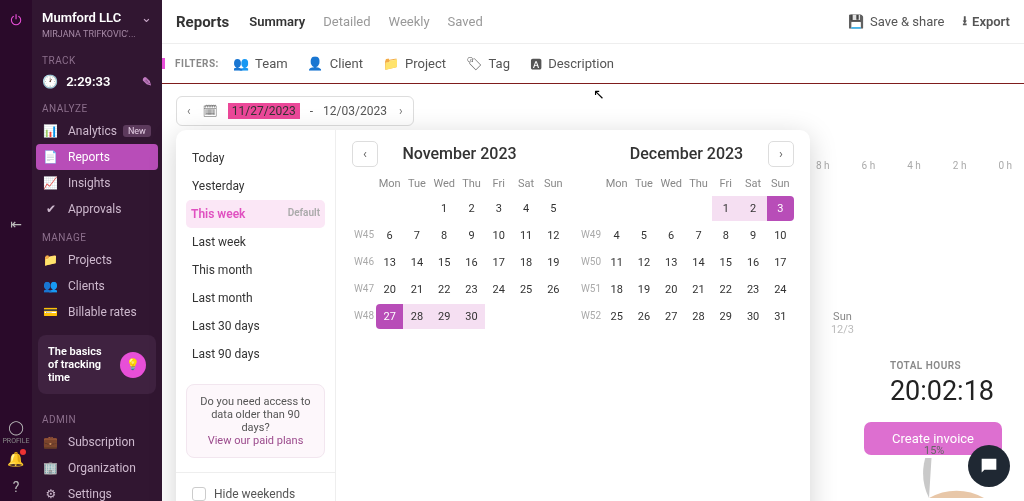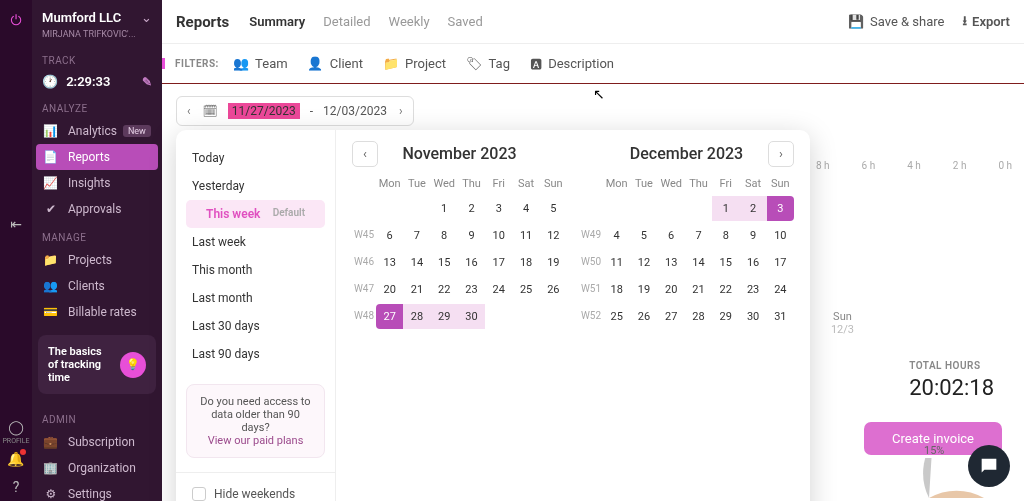--- a/index.html
+++ b/index.html
@@ -34,21 +34,21 @@
 .flabel{font-size:10px;font-weight:700;color:#888;letter-spacing:.5px;margin-right:14px;border-left:3px solid #e84fd8;padding-left:10px;margin-left:-14px}
 .fitem{display:flex;align-items:center;gap:6px;color:#555;margin-right:20px;cursor:pointer;font-size:13px}
 .daterow{padding:12px 14px}
 .datepill{display:inline-flex;align-items:center;border:1px solid #ddd;border-radius:6px;height:30px;padding:0 8px;gap:10px;font-size:12px;color:#555}
 .datepill .sel{background:#ec4899;padding:1px 4px;border-radius:0;color:#333}
 .datepill .chv{cursor:pointer;color:#777;padding:0 2px}
 
 .dropdown{position:absolute;left:14px;top:130px;width:634px;background:#fff;border-radius:10px;box-shadow:0 6px 28px rgba(0,0,0,.18);display:flex;z-index:10}
 .presets{width:160px;border-right:1px solid #eee;padding:14px 0}
 .pre{padding:7px 16px;font-size:12px;color:#333;cursor:pointer}
-.pre.act{color:#e050c0;font-weight:600;background:#fbe7f6;border-radius:5px;margin:0 10px;padding:7px 20px}
+.pre.act{color:#e050c0;font-weight:600;background:#fbe7f6;border-radius:5px;margin:0 10px;padding:7px 5px}
 .pre .def{float:right;font-size:10px;color:#aaa}
 .plans{margin:16px 10px 0;border:1px solid #f2e6ef;background:#fdf7fb;border-radius:8px;padding:10px;text-align:center;font-size:11px;color:#555}
 .plans a{color:#9b4a8c;cursor:pointer}
 .hidewk{display:flex;align-items:center;gap:8px;padding:14px 16px;border-top:1px solid #eee;margin-top:14px;font-size:12px;color:#555}
 .cals{flex:1;display:flex;padding:14px 10px 10px}
 .cal{flex:1;padding:0 6px}
 .cal-head{display:flex;align-items:center;justify-content:center;position:relative;margin-bottom:10px}
 .cal-head h3{font-size:16px;font-weight:500;color:#333}
 .navbtn{width:26px;height:26px;border:1px solid #ddd;border-radius:5px;display:flex;align-items:center;justify-content:center;cursor:pointer;color:#666;position:absolute}
 .navbtn.left{left:0}.navbtn.right{right:0}
@@ -58,21 +58,21 @@
 .day{padding:6px 0;color:#333;cursor:pointer}
 .day.empty{color:transparent;pointer-events:none}
 .day.range{background:#f5dff2;color:#333}
 .day.start{background:#b84db8;color:#fff;border-radius:4px 0 0 4px}
 .day.end{background:#b84db8;color:#fff;border-radius:0 4px 4px 0}
 
 .yaxis{position:absolute;right:12px;top:160px;font-size:10px;color:#aaa;display:flex;flex-direction:row;gap:32px;text-align:right}
 .daylabel{position:absolute;right:170px;top:310px;font-size:11px;color:#888;text-align:center}
 .total{position:absolute;right:30px;top:360px}
 .total .tl{font-size:10px;color:#888;letter-spacing:.5px;font-weight:600}
-.total .tv{font-size:22px;color:#222;font-weight:400;margin-top:4px}
+.total .tv{font-size:27px;color:#222;font-weight:400;margin-top:4px}
 .invoice{position:absolute;right:22px;top:422px;background:#dd6fd0;color:#fff;border:none;border-radius:7px;padding:9px 28px;font-size:13px;cursor:pointer}
 .pie{position:absolute;right:40px;top:458px;font-size:11px;color:#666}
 .rows{position:absolute;left:24px;top:448px;right:220px}
 .prow{display:flex;align-items:center;padding:8px 0;font-size:12px;color:#555}
 .rank{width:20px;height:20px;border:1px solid #ddd;border-radius:4px;display:flex;align-items:center;justify-content:center;font-size:11px;margin-right:12px}
 .dot{width:7px;height:7px;border-radius:50%;margin-right:8px}
 .prow .name-cell{flex:1}
 .chat{position:absolute;right:14px;bottom:14px;width:42px;height:42px;border-radius:50%;background:#1f2833;display:flex;align-items:center;justify-content:center;cursor:pointer}
 .chat svg{fill:#fff}
 .cursor{position:absolute;left:593px;top:86px;font-size:14px;pointer-events:none;color:#000}

